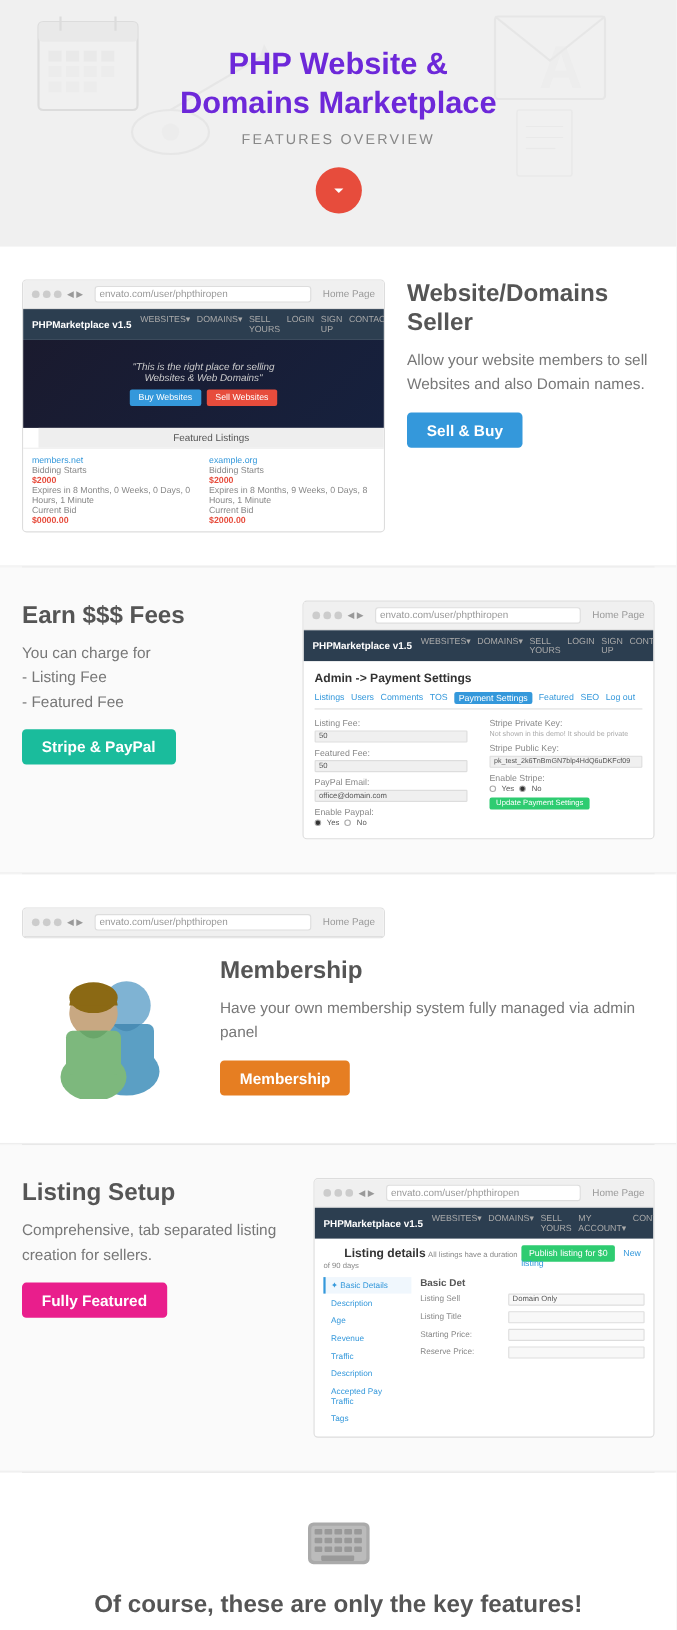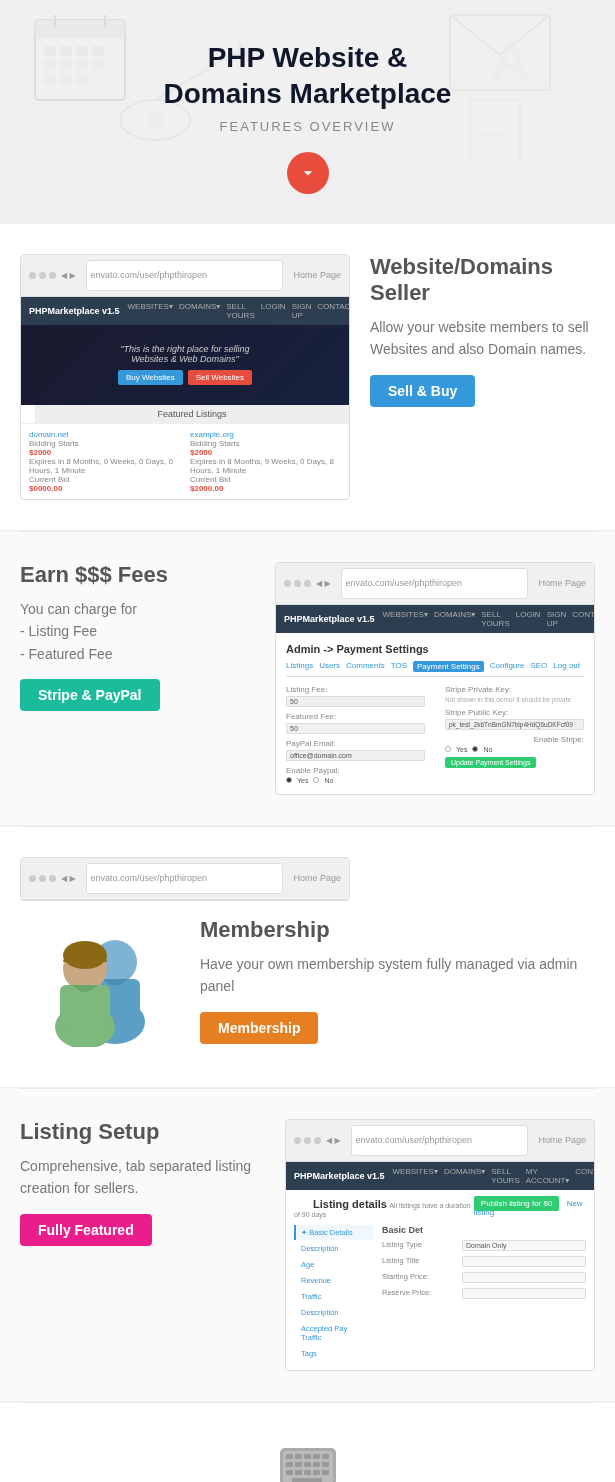--- a/index.html
+++ b/index.html
@@ -20,21 +20,21 @@
     }
     .hero-bg-icons {
       position: absolute;
       top: 0; left: 0; right: 0; bottom: 0;
       pointer-events: none;
       opacity: 0.18;
     }
     .hero h1 {
       font-size: 28px;
       font-weight: bold;
-      color: #0f172a;
+      color: #6d28d9;
       line-height: 1.3;
       position: relative;
       z-index: 1;
     }
     .hero h2 {
       font-size: 13px;
       letter-spacing: 2px;
       color: #888;
       font-weight: normal;
       margin-top: 6px;
@@ -132,21 +132,21 @@
     .browser-dot {
       width: 7px; height: 7px;
       border-radius: 50%;
       background: #ccc;
     }
     .browser-url {
       flex: 1;
       background: #fff;
       border: 1px solid #ddd;
       border-radius: 3px;
-      height: 31px;
+      height: 15px;
       margin: 0 5px;
       font-size: 9px;
       color: #999;
       padding: 1px 4px;
       display: flex;
       align-items: center;
     }
     .browser-nav-btn {
       font-size: 9px;
       color: #999;
@@ -496,21 +496,21 @@
           <p>"This is the right place for selling<br>Websites &amp; Web Domains"</p>
           <div class="btns">
             <span class="mock-btn mock-btn-blue">Buy Websites</span>
             <span class="mock-btn mock-btn-red">Sell Websites</span>
           </div>
         </div>
 
         <div class="listings-bar">Featured Listings</div>
         <div class="listings-row">
           <div class="listing-item">
-            <div class="l-link">domain.net</div>
+            <div class="l-link">members.net</div>
             <div class="l-label">Bidding Starts</div>
             <div class="l-value">$2000</div>
             <div class="l-label">Expires in 8 Months, 0 Weeks, 0 Days, 0 Hours, 1 Minute</div>
             <div class="l-label">Current Bid</div>
             <div class="l-value">$0000.00</div>
           </div>
           <div class="listing-item">
             <div class="l-link">example.org</div>
             <div class="l-label">Bidding Starts</div>
             <div class="l-value">$2000</div>
@@ -560,21 +560,21 @@
           <div class="marketplace-search"></div>
         </div>
         <div class="admin-content">
           <div class="admin-title">Admin -&gt; Payment Settings</div>
           <div class="admin-nav">
             <span>Listings</span>
             <span>Users</span>
             <span>Comments</span>
             <span>TOS</span>
             <span class="active">Payment Settings</span>
-            <span>Configure</span>
+            <span>Featured</span>
             <span>SEO</span>
             <span>Log out</span>
           </div>
           <div class="admin-form">
             <div>
               <div class="admin-field">
                 <label>Listing Fee:</label>
                 <div class="field-val">50</div>
               </div>
               <div class="admin-field" style="margin-top:5px;">
@@ -597,21 +597,21 @@
             </div>
             <div>
               <div class="admin-field">
                 <label>Stripe Private Key:</label>
                 <div style="font-size:6.5px;color:#aaa;">Not shown in this demo! It should be private</div>
               </div>
               <div class="admin-field" style="margin-top:5px;">
                 <label>Stripe Public Key:</label>
                 <div class="field-val" style="font-size:6.5px;word-break:break-all;">pk_test_2k6TnBmGN7blp4HdQ6uDKFcf09</div>
               </div>
-              <div class="admin-field" style="margin-top:5px;text-align:right;">
+              <div class="admin-field" style="margin-top:5px;">
                 <label>Enable Stripe:</label>
                 <div class="radio-row">
                   <div class="radio-dot"></div>
                     <span style="font-size:7px">Yes</span>
                   <div class="radio-dot selected"></div>
                     <span style="font-size:7px">No</span>
                 </div>
               </div>
               <div class="admin-btn-green">Update Payment Settings</div>
             </div>
@@ -724,21 +724,21 @@
               <div class="tab">Age</div>
               <div class="tab">Revenue</div>
               <div class="tab">Traffic</div>
               <div class="tab">Description</div>
               <div class="tab">Accepted Pay Traffic</div>
               <div class="tab">Tags</div>
             </div>
             <div class="listing-main-form">
               <div style="font-size:9px;font-weight:bold;color:#555;margin-bottom:5px;">Basic Det</div>
               <div class="form-field-row">
-                <label>Listing Type</label>
+                <label>Listing Sell</label>
                 <div class="fval" style="font-size:7px;color:#555;padding-left:3px;display:flex;align-items:center;">Domain Only</div>
               </div>
               <div class="form-field-row">
                 <label>Listing Title</label>
                 <div class="fval"></div>
               </div>
               <div class="form-field-row">
                 <label>Starting Price:</label>
                 <div class="fval"></div>
               </div>

